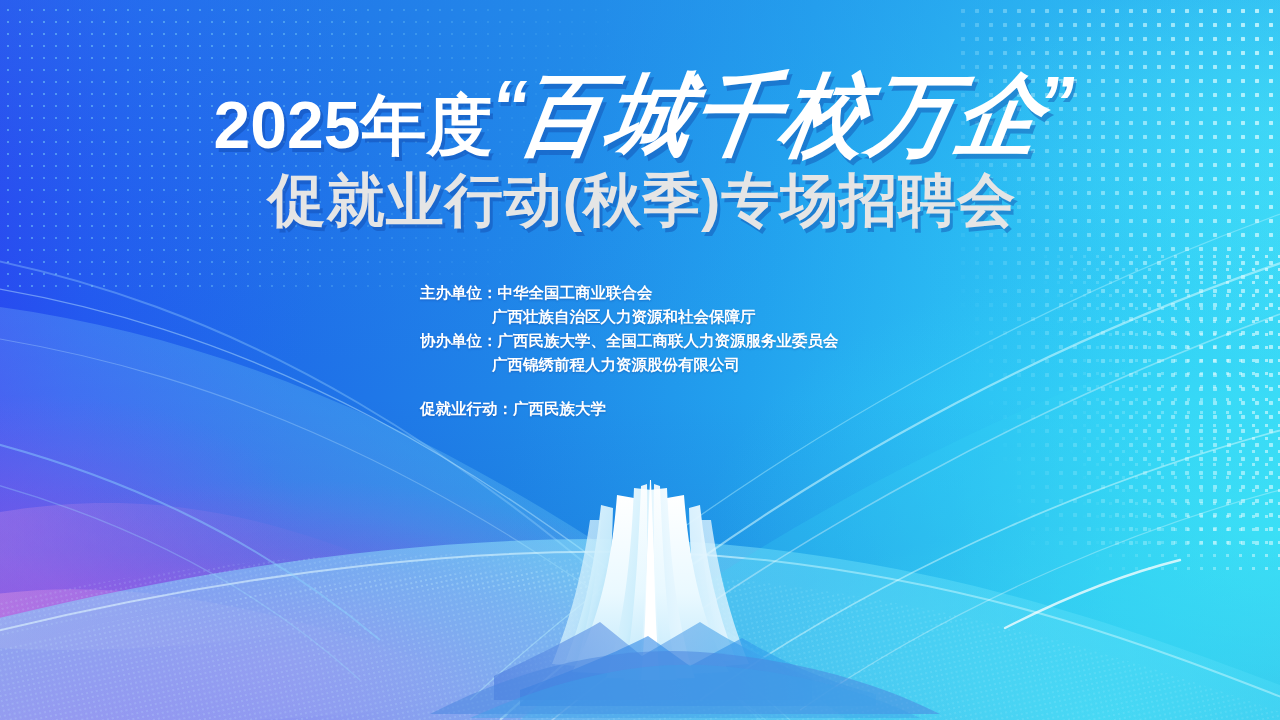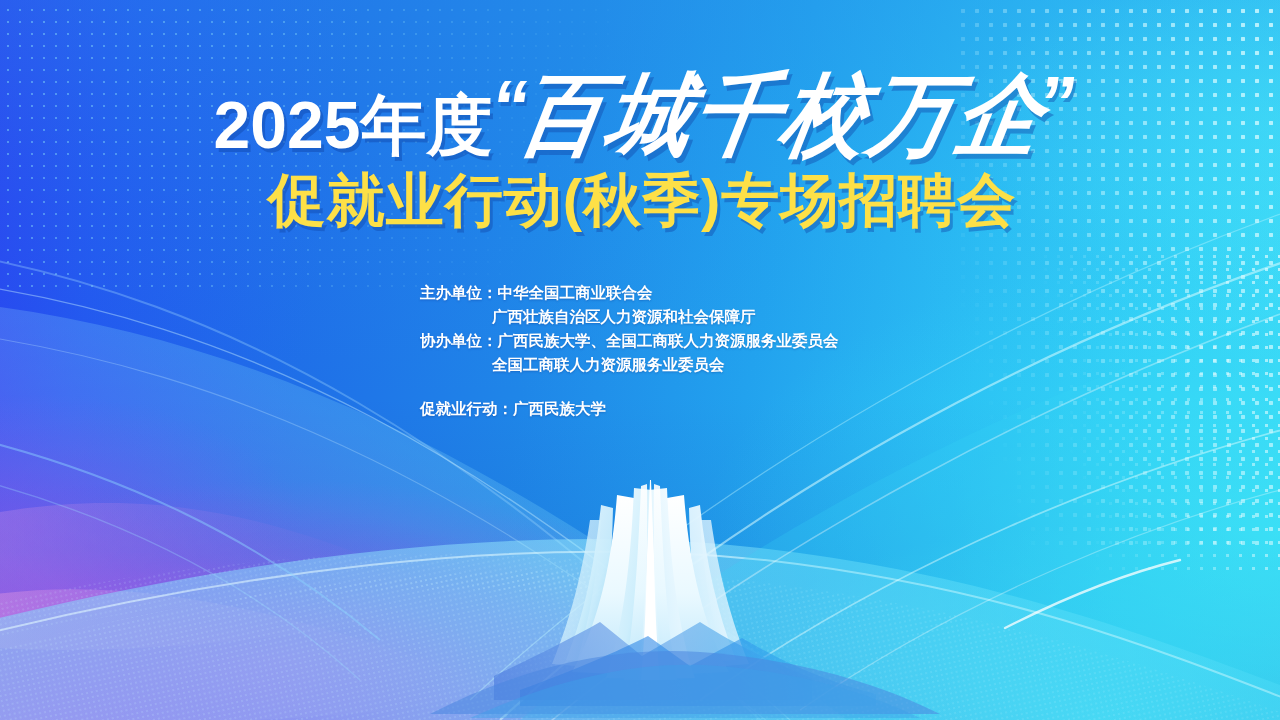--- a/index.html
+++ b/index.html
@@ -111,21 +111,21 @@
     font-size:82px;font-weight:bold;color:#ffffff;line-height:1;
     font-family:"DejaVu Sans","Liberation Sans",sans-serif;
     font-style:italic;
     transform:skewX(-9deg) translateY(-6px) scale(1.04,1.10);
     letter-spacing:2px;
     text-shadow:4px 5px 0 rgba(16,72,170,.42);
     padding:0 6px;
   }
   .title-line2{
     margin-top:6px;
-    font-size:58px;font-weight:bold;color:#fde047;letter-spacing:1px;
+    font-size:58px;font-weight:bold;color:#e5e5e5;letter-spacing:1px;
     text-shadow:3px 4px 0 rgba(16,72,170,.42);
     line-height:1.12;
   }
 
   .info{
     position:absolute;left:413px;top:281px;width:560px;
     color:#ffffff;font-size:15.5px;line-height:24px;font-weight:bold;
     text-shadow:0 1px 2px rgba(10,50,140,.35);
   }
   .info .row{white-space:nowrap;}
@@ -288,21 +288,21 @@
       <div class="row">
         <span class="lbl">主办单位：</span><span>中华全国工商业联合会</span>
       </div>
       <div class="row indent">
         <span>广西壮族自治区人力资源和社会保障厅</span>
       </div>
       <div class="row">
         <span class="lbl">协办单位：</span><span>广西民族大学、全国工商联人力资源服务业委员会</span>
       </div>
       <div class="row indent">
-        <span>全国工商联人力资源服务业委员会</span>
+        <span>广西锦绣前程人力资源股份有限公司</span>
       </div>
 
       <div class="gap"></div>
 
       <div class="row">
         <span class="lbl">促就业行动：</span><span>广西民族大学</span>
       </div>
     </div>
 
   </div>

